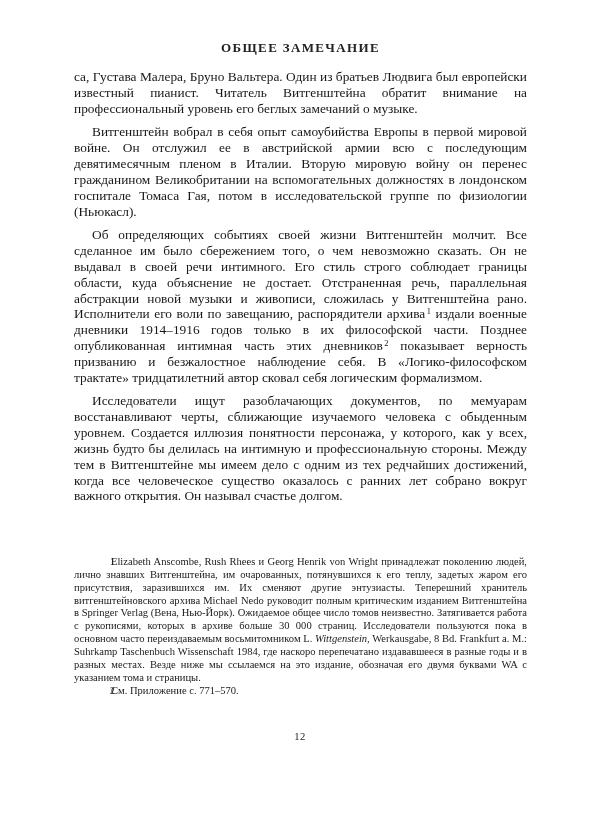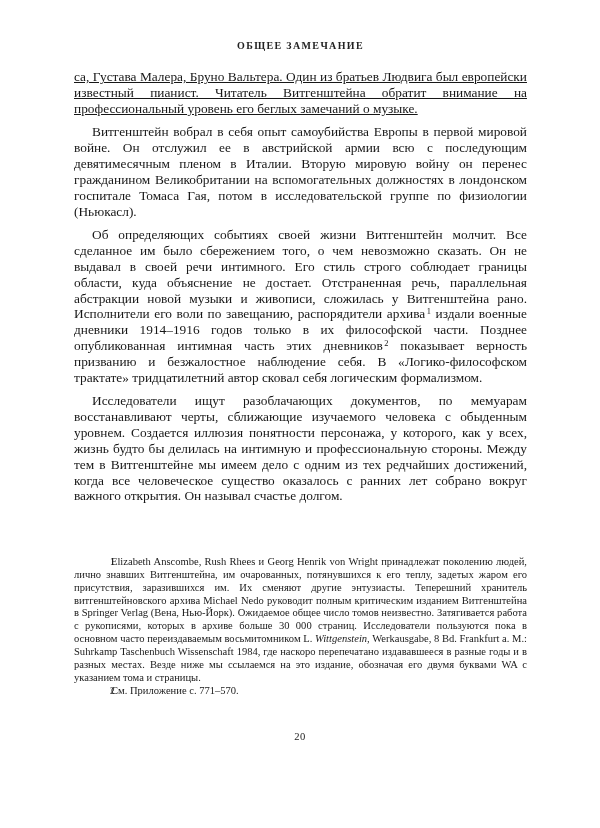--- a/index.html
+++ b/index.html
@@ -18,21 +18,21 @@
     -webkit-font-smoothing: antialiased;
   }
 
   
   .running-head {
     position: absolute;
     left: 74px;
     right: 73px;
     top: 40px;
     text-align: center;
-    font-size: 10px;
+    font-size: 13px;
     letter-spacing: 1.35px;
     text-transform: uppercase;
     font-weight: 600;
     color: #222222;
     white-space: nowrap;
   }
 
   
   .textblock {
     position: absolute;
@@ -45,21 +45,20 @@
     font-size: 13.35px;
     line-height: 15.82px;
     text-align: justify;
     text-justify: inter-word;
     text-indent: 18px;
     hyphens: manual;
     color: #171717;
   }
   .para.first {
     text-indent: 0;
-    text-decoration: underline;
   }
   .para + .para {
     margin-top: 8px;
   }
   sup.fnref {
     font-size: 8.4px;
     vertical-align: 0.52em;
     line-height: 0;
     padding-left: 1.5px;
   }
@@ -124,15 +123,15 @@
 
   <div class="footnotes">
     <p class="footnote">
       <span class="fn-num">1</span><span><span>Elizabeth Anscombe, Rush Rhees и Georg Henrik von Wright принадлежат поколению людей, лично знавших Витгенштейна, им очарованных, потянувшихся к его теплу, задетых жаром его присутствия, заразившихся им. Их сменяют другие энтузиасты. Теперешний хранитель витгенштейновского архива Michael Nedo руководит полным критическим изданием Витгенштейна в Springer Verlag (Вена, Нью-Йорк). Ожидаемое общее число томов неизвестно. Затягивается работа с рукописями, которых в архиве больше 30 000 страниц. Исследователи пользуются пока в основном часто переиздаваемым восьмитомником </span><span>L. </span><i>Wittgenstein</i><span>, Werkausgabe, 8 Bd. Frankfurt a. M.: Suhrkamp Taschenbuch Wissenschaft 1984, где наскоро перепечатано издававшееся в разные годы и в разных местах. Везде ниже мы ссылаемся на это издание, обозначая его двумя буквами WA с указанием тома и страницы.</span></span>
     </p>
     <p class="footnote">
       <span class="fn-num">2</span><span><span>См. Приложение с. 771–570.</span></span>
     </p>
   </div>
 
-  <div class="folio">20</div>
+  <div class="folio">12</div>
 
 </div>
 
 </body></html>

